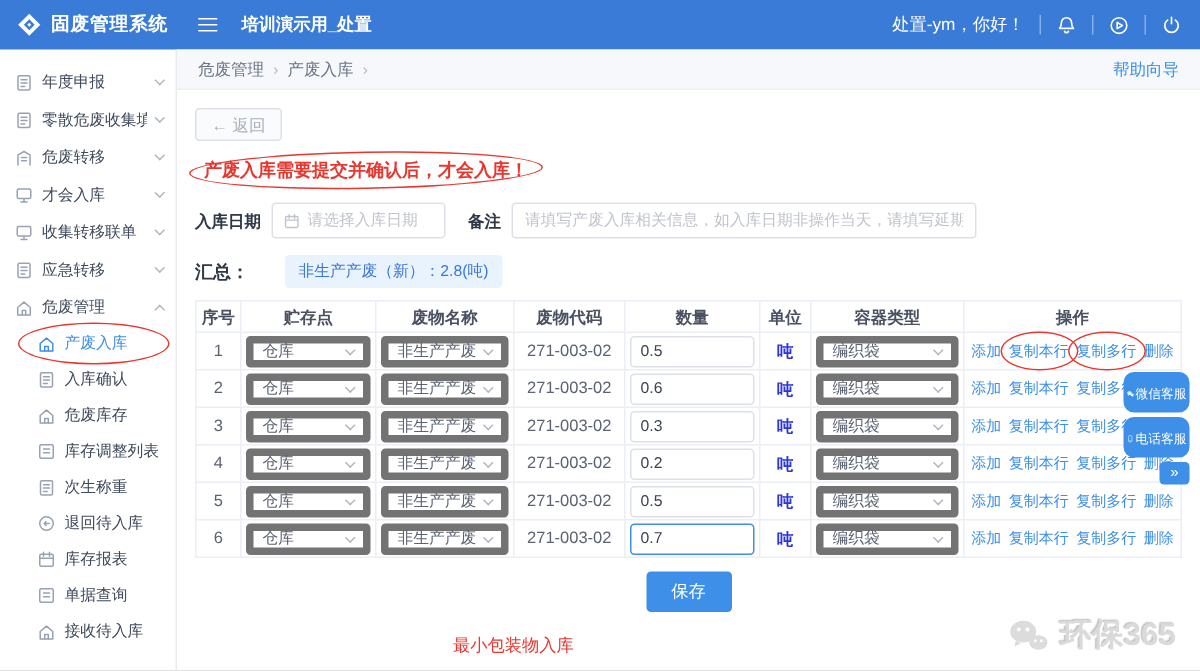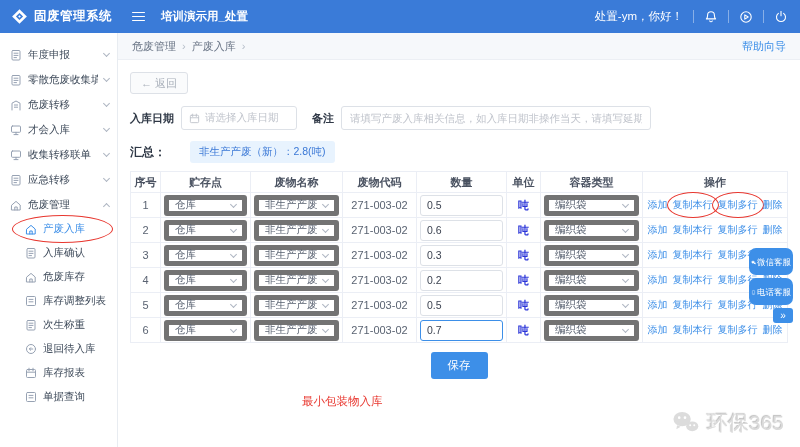--- a/index.html
+++ b/index.html
@@ -69,21 +69,21 @@
   .save-row { text-align:center; margin-top:9px; }
   .save-btn { background:#3d8fe8; color:#fff; border:none; border-radius:3px; font-size:11.5px; padding:6px 17px; cursor:pointer; font-family:inherit; }
 
   .foot-note { margin:15px 0 0 172px; color:#e8372f; font-size:11.5px; }
 
   .float-widget { position:absolute; right:7px; top:248px; width:44px; display:flex; flex-direction:column; gap:3px; z-index:20; }
   .fw-btn { background:#3d8fe8; border-radius:7px; color:#fff; display:flex; align-items:center; padding:5px 2px 3px; gap:1px; cursor:pointer; }
   .fw-btn span { font-size:8.5px; white-space:nowrap; }
   .fw-collapse { align-self:flex-end; background:#3d8fe8; color:#fff; width:20px; height:15px; border-radius:3px; display:flex; align-items:center; justify-content:center; font-size:10px; cursor:pointer; }
 
-  .watermark { position:absolute; right:16px; bottom:10px; display:flex; align-items:flex-start; gap:7px; color:#dadada; font-size:21px; font-weight:normal; text-shadow:1px 1px 0 #ffffff, -1px -1px 1px #bfbfbf; }
+  .watermark { position:absolute; right:16px; bottom:10px; display:flex; align-items:flex-end; gap:7px; color:#dadada; font-size:21px; font-weight:bold; text-shadow:1px 1px 0 #ffffff, -1px -1px 1px #bfbfbf; }
 </style>
 </head>
 <body>
 
 <div class="screen">
 
   <header class="topbar">
     <div class="brand">
       <svg width="17" height="17" viewBox="0 0 18 18">
         <path d="M9 1.2 16.8 9 9 16.8 1.2 9Z" fill="#ffffff"></path>
@@ -232,31 +232,41 @@
           </svg>
           <span class="lbl">库存报表</span>
         </div>
         <div class="side-sub">
           <svg width="12" height="12" viewBox="0 0 12 12" fill="none" stroke="#97a2b3" stroke-width="1" stroke-linecap="round" stroke-linejoin="round">
             <rect x="1.5" y="1.5" width="9" height="9" rx="1"></rect>
             <path d="M4 4.4h4M4 6.8h4"></path>
           </svg>
           <span class="lbl">单据查询</span>
         </div>
+        <div class="side-sub">
+          <svg width="12" height="12" viewBox="0 0 12 12" fill="none" stroke="#97a2b3" stroke-width="1" stroke-linecap="round" stroke-linejoin="round">
+            <path d="M1.8 6 6 2.4 10.2 6v5H1.8Z"></path>
+            <path d="M4.8 11V8h2.4v3"></path>
+          </svg>
+          <span class="lbl">接收待入库</span>
+        </div>
       </aside>
 
     <div class="main">
       <div class="breadcrumb-bar">
         <span class="crumbs"><span>危废管理</span><span class="crumb-sep">›</span><span>产废入库</span><span class="crumb-sep">›</span></span>
         <a class="help">帮助向导</a>
       </div>
 
       <div class="content">
         <button class="back-btn">← 返回</button>
 
+        <div class="notice">
+          <span class="notice-text">产废入库需要提交并确认后，才会入库！</span>
+        </div>
 
         <div class="form-row">
           <span class="flabel">入库日期</span>
           <div class="date-box">
             <svg width="11" height="11" viewBox="0 0 12 12" fill="none" stroke="#c0c4cc" stroke-width="1" stroke-linecap="round">
               <rect x="1.5" y="2.5" width="9" height="8" rx="1"></rect>
               <path d="M1.5 5.2h9M4 1.2v2.6M8 1.2v2.6"></path>
             </svg>
             <span class="ph">请选择入库日期</span>
           </div>

